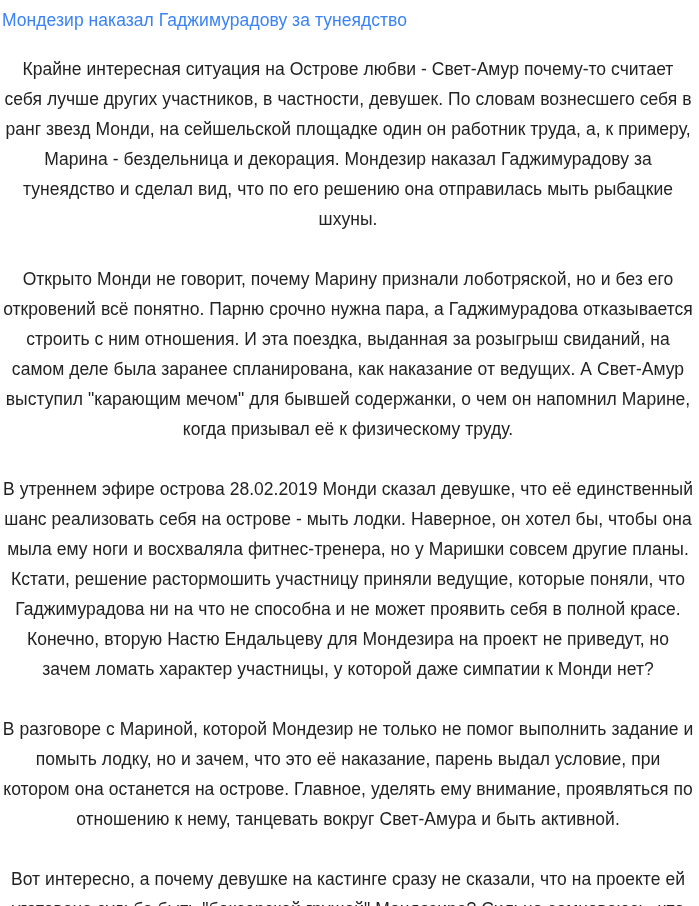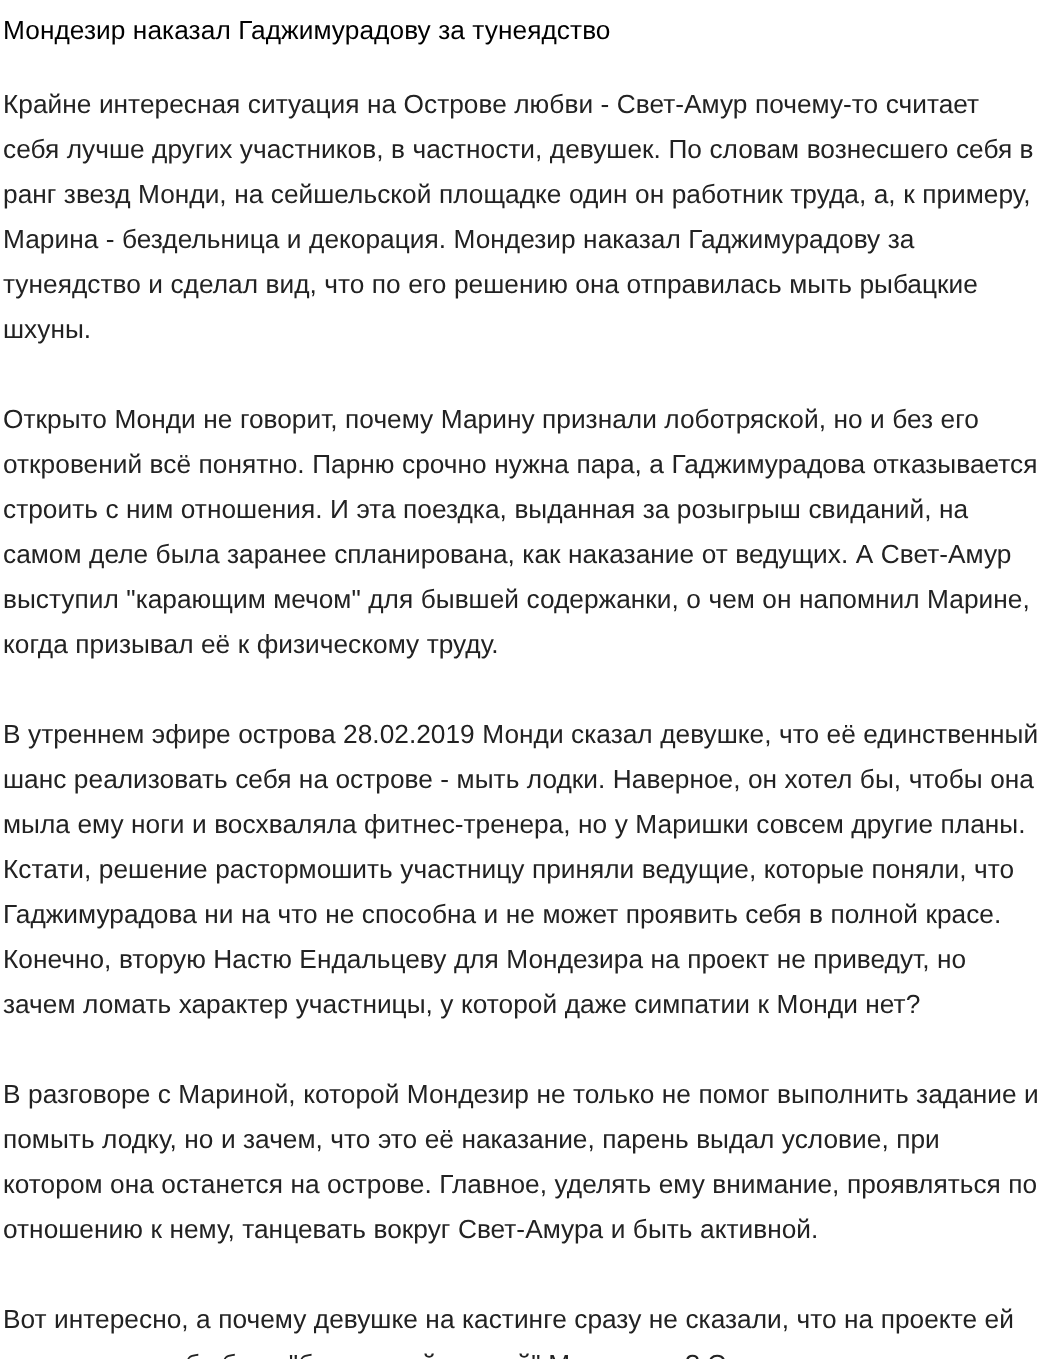--- a/index.html
+++ b/index.html
@@ -17,38 +17,38 @@
   }
   .article {
     box-sizing: border-box;
     width: 699px;
     padding: 0px 5px 0px 2px;
   }
   .article-title {
     font-size: 17.5px;
     line-height: 30px;
     font-weight: 400;
-    color: #000000;
+    color: #3b82f6;
     margin: 0;
     padding: 5px 0 0 0;
     letter-spacing: 0.05px;
   }
   .spacer-after-title {
     height: 19px;
   }
   .article-body {
     font-size: 17.5px;
     line-height: 30px;
     color: #222222;
     letter-spacing: 0.02px;
   }
   .article-body p {
     margin: 0 0 30px 0;
     padding: 0;
-    text-align: left;
+    text-align: center;
     word-spacing: 0.1px;
   }
   .article-body p.last-para {
     margin-bottom: 0;
   }
 </style>
 </head>
 <body>
 
 <article class="article">

